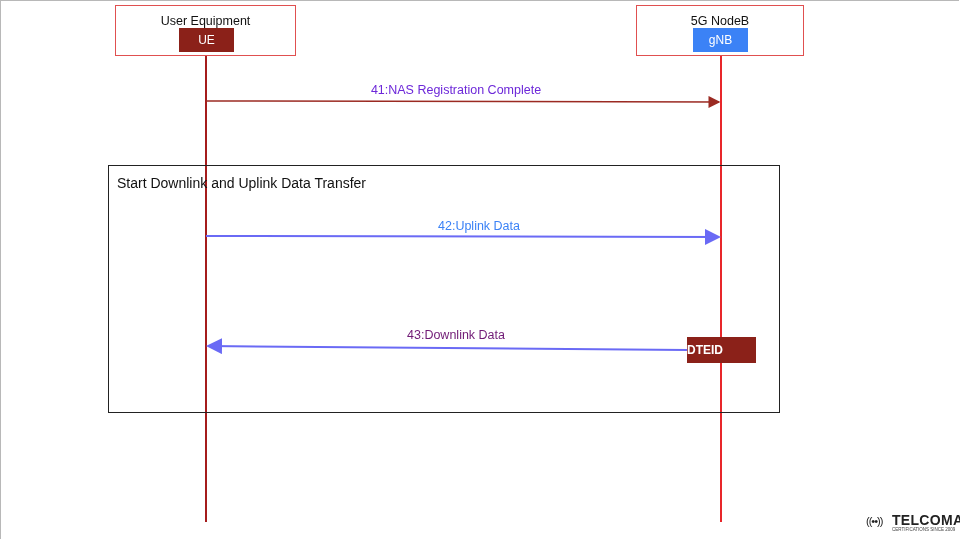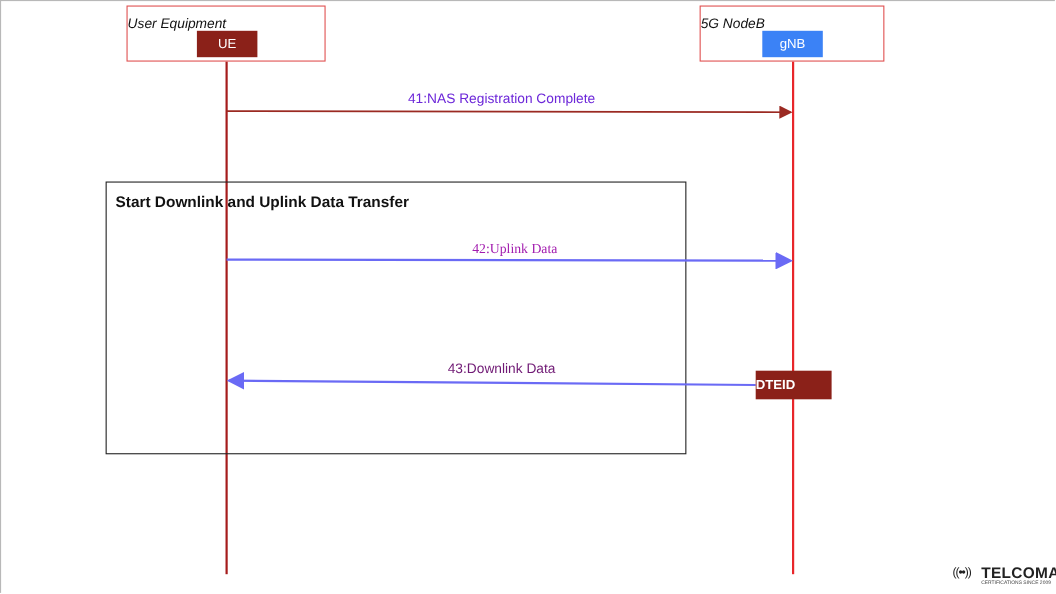--- a/index.html
+++ b/index.html
@@ -12,30 +12,30 @@
     position: absolute; left: 0; top: 0; width: 959px; height: 539px;
     border-top: 1px solid #b8b8b8; border-left: 1px solid #b8b8b8;
     box-sizing: border-box; pointer-events: none;
   }
   .actor-box {
     position: absolute; border: 1px solid #e05050; background: #fff;
     box-sizing: border-box;
   }
   .actor-title {
     position: absolute; left: 0; right: 0; top: 8px;
-    text-align: left; font-size: 12.5px; color: #111; font-style: italic;
+    text-align: center; font-size: 12.5px; color: #111;
   }
   .actor-chip {
     position: absolute; color: #fff; font-size: 12px; font-weight: normal;
     text-align: center; line-height: 24px; height: 24px;
   }
   .lifeline { position: absolute; width: 1.5px; }
   .group-box {
-    position: absolute; left: 96px; top: 165px; width: 528px; height: 248px;
-    border: 1.5px solid #222; box-sizing: border-box; background: transparent; font-weight: bold;
+    position: absolute; left: 108px; top: 165px; width: 672px; height: 248px;
+    border: 1.5px solid #222; box-sizing: border-box; background: transparent;
   }
   .group-label {
     position: absolute; left: 8px; top: 9px; font-size: 14px; color: #111;
   }
   .msg-label {
     position: absolute; font-size: 12.5px; text-align: center;
     transform: translateX(-50%); white-space: nowrap;
   }
   svg.arrows { position: absolute; left: 0; top: 0; }
   .dteid {
@@ -80,21 +80,21 @@
     <marker id="ah-blue" markerWidth="8" markerHeight="8" refX="7" refY="4" orient="auto">
       <path d="M0,0 L8,4 L0,8 z" fill="#6a6af5"></path>
     </marker>
   </defs>
   <line x1="206" y1="101" x2="719" y2="102" stroke="#9b2a22" stroke-width="1.5" marker-end="url(#ah-red)"></line>
   <line x1="206" y1="236" x2="719" y2="237" stroke="#6a6af5" stroke-width="2" marker-end="url(#ah-blue)"></line>
   <line x1="687" y1="350" x2="208" y2="346" stroke="#6a6af5" stroke-width="2" marker-end="url(#ah-blue)"></line>
 </svg>
 
 <div class="msg-label" style="left:456px; top:83px; color:#6d28d9;">41:NAS Registration Complete</div>
-<div class="msg-label" style="left:468px; top:219px; color:#a21caf;font-family:Liberation Serif, serif;">42:Uplink Data</div>
+<div class="msg-label" style="left:479px; top:219px; color:#3b82f6;">42:Uplink Data</div>
 <div class="msg-label" style="left:456px; top:328px; color:#701a75;">43:Downlink Data</div>
 
 <div class="dteid">DTEID</div>
 
 <div class="logo">
   <span class="logo-icon">((••))</span>
   <span class="logo-text">TELCOMA</span>
   <span class="logo-sub">CERTIFICATIONS SINCE 2009</span>
 </div>
 

